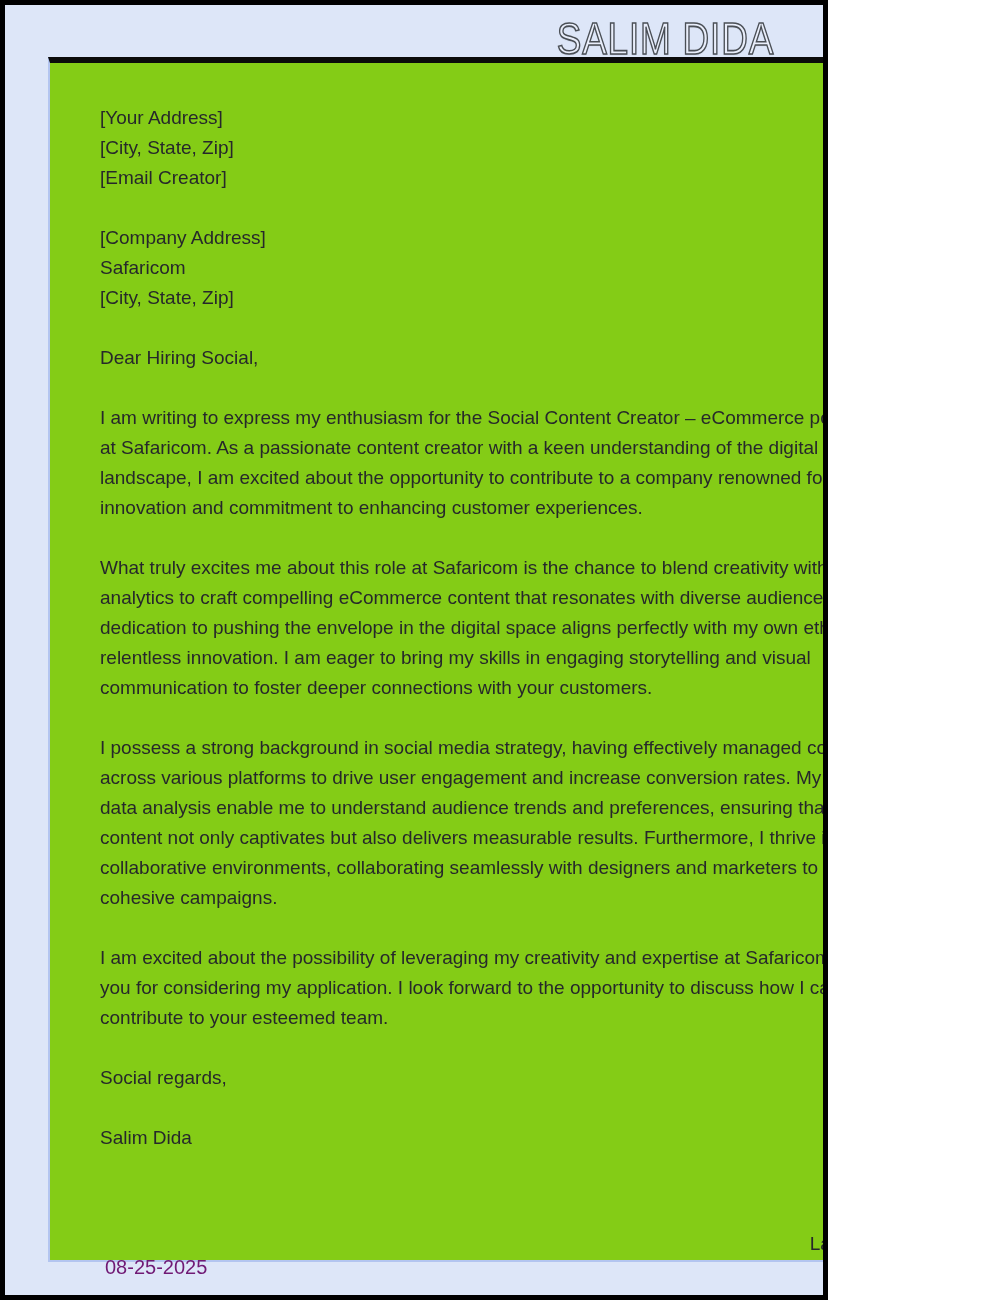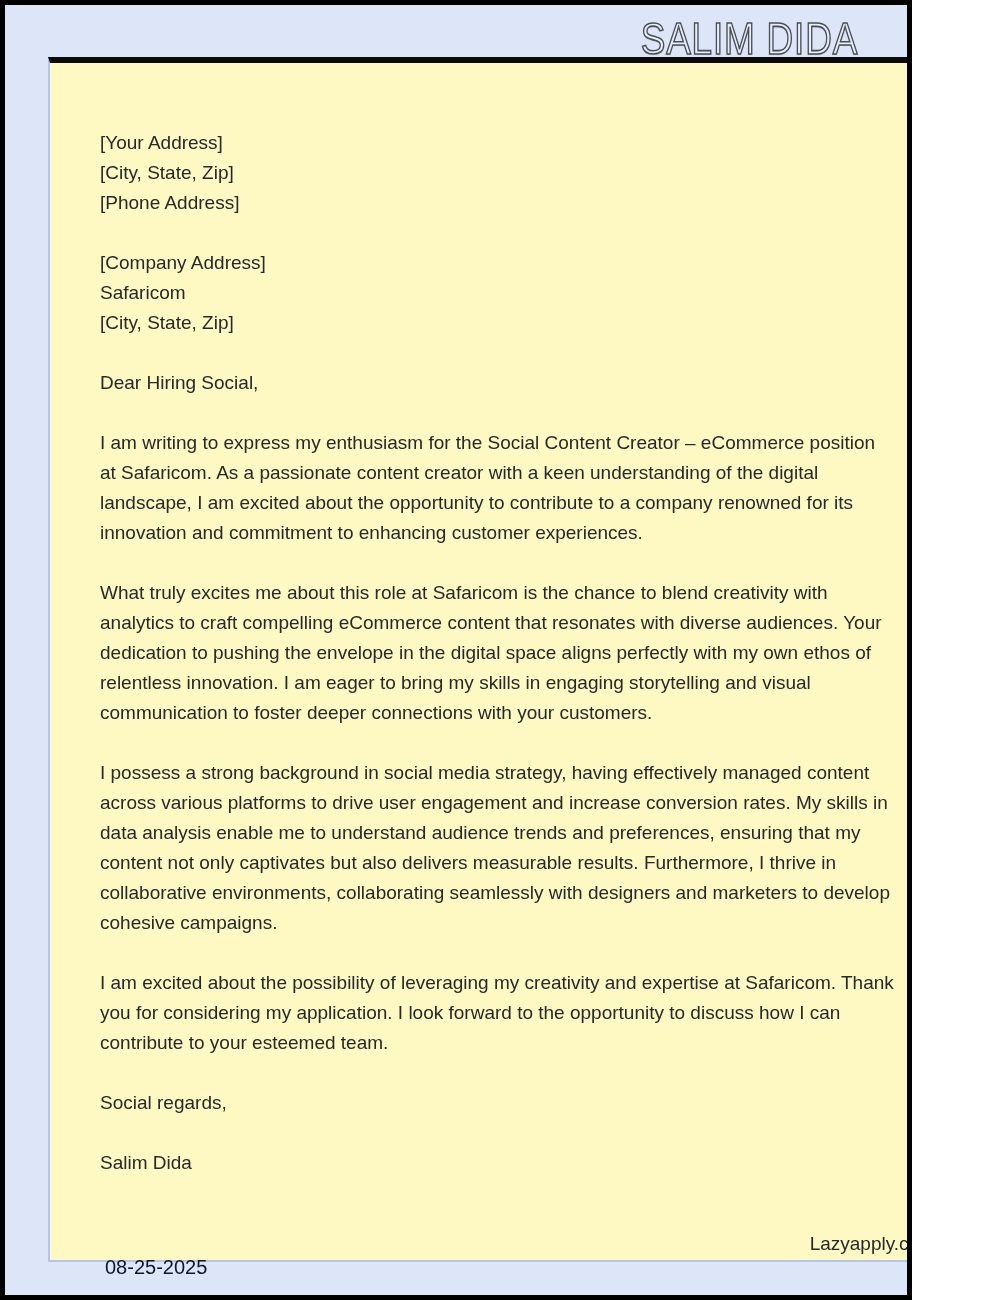--- a/index.html
+++ b/index.html
@@ -1,21 +1,21 @@
 <!DOCTYPE html>
 <html><head>
 <meta charset="utf-8">
 <style>
   * { margin: 0; padding: 0; box-sizing: border-box; }
   html, body { width: 996px; height: 1300px; background: #ffffff; }
   body { font-family: "Liberation Sans", sans-serif; }
 
   .frame {
     position: relative;
-    width: 912px;
+    width: 828px;
     height: 1300px;
     background: #dde6f8;
     border: 5px solid #000000;
     overflow: hidden;
   }
 
   .brand {
     position: absolute;
     top: 8px;
     right: 49px;
@@ -30,26 +30,26 @@
     white-space: nowrap;
     text-shadow: 0 1px 1px rgba(80,88,100,0.35);
   }
 
   .page {
     position: absolute;
     left: 43px;
     top: 52px;
     width: 899px;
     height: 1205px;
-    background: #fef9c3;
+    background: #84cc16;
     border-top: 6px solid #0b0b0b;
     border-left: 2px solid #b3c5f0;
     border-right: 2px solid #b3c5f0;
     border-bottom: 2px solid #b3c5f0;
-    padding: 65px 50px 0 50px;
+    padding: 40px 50px 0 50px;
   }
 
   .page, .page p, .page div {
     font-size: 19px;
     line-height: 30px;
     color: #26282b;
   }
 
   .block { margin-bottom: 30px; }
   .letter-par { margin-bottom: 30px; max-width: 795px; }
@@ -62,36 +62,36 @@
     line-height: 18px;
     color: #474747;
   }
 
   .date {
     position: absolute;
     left: 100px;
     top: 1250px;
     font-size: 20px;
     line-height: 24px;
-    color: #0f172a;
+    color: #701a75;
   }
 </style>
 </head>
 <body>
 
 <div class="frame">
 
   <div class="brand">SALIM DIDA</div>
 
   <div class="page">
 
     <div class="block">
       <div>[Your Address]</div>
       <div>[City, State, Zip]</div>
-      <div>[Phone Address]</div>
+      <div>[Email Creator]</div>
     </div>
 
     <div class="block">
       <div>[Company Address]</div>
       <div>Safaricom</div>
       <div>[City, State, Zip]</div>
     </div>
 
     <div class="block">Dear Hiring Social,</div>
 

